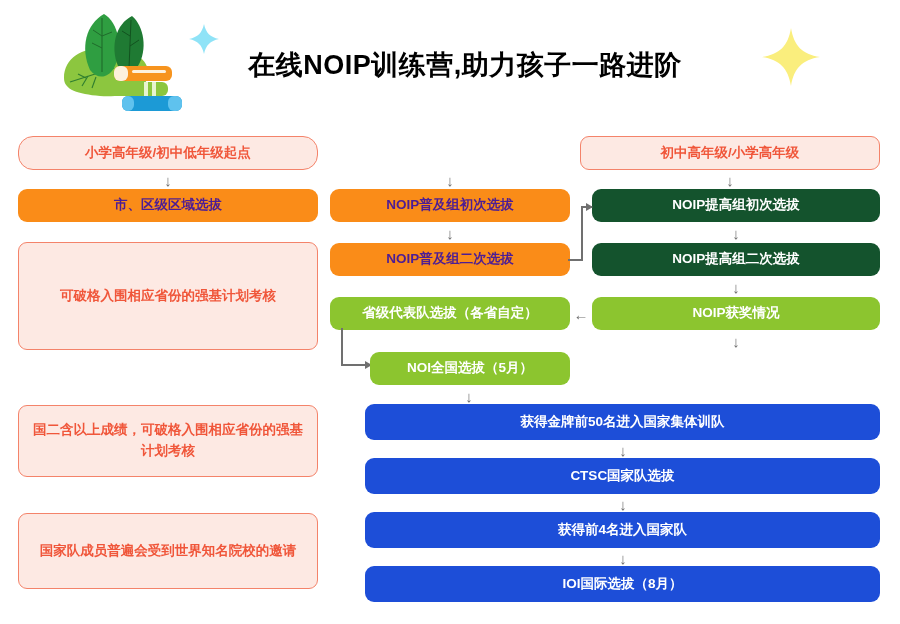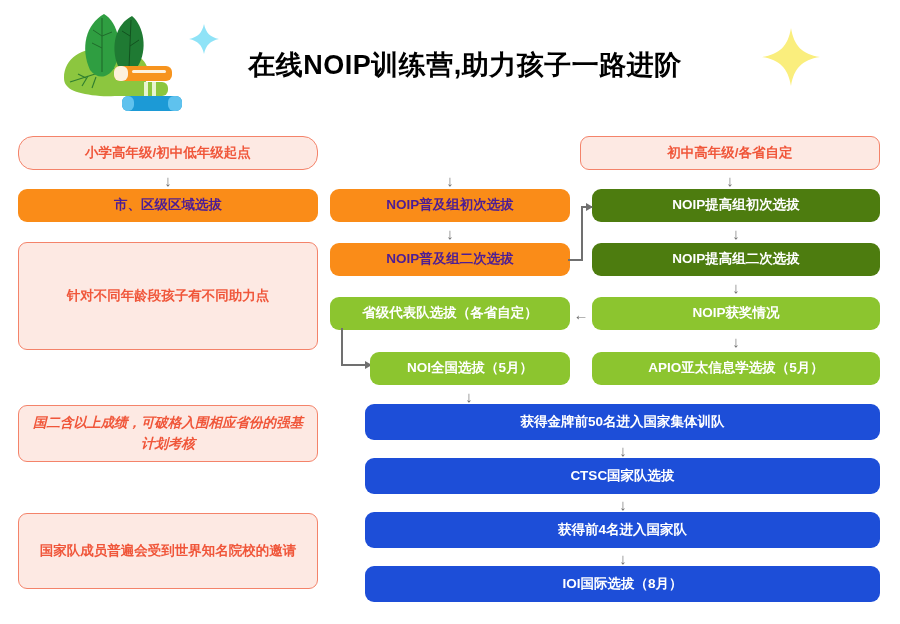--- a/index.html
+++ b/index.html
@@ -34,21 +34,21 @@
     padding:2px 8px;
   }
   .box.pink{
     background:#fde9e3;
     border:1px solid #f4836a;
     color:#f0563a;
     font-weight:bold;
   }
   .box.pink.note{font-weight:bold;}
   .box.orange{background:#fa8c18;color:#4c1d95;font-weight:bold;text-align:center;}
-  .box.blue{background:#4d7c0f;color:#ffffff;font-weight:bold;}
+  .box.blue{background:#14532d;color:#ffffff;font-weight:bold;}
   .box.green{background:#8cc52f;color:#ffffff;font-weight:bold;}
   .box.teal{background:#1d4ed8;color:#ffffff;font-weight:bold;}
 
   
   .arrow-down{
     position:absolute;width:14px;height:20px;
     color:#707070;
     display:flex;align-items:center;justify-content:center;
     font-size:15px;line-height:1;
   }
@@ -109,23 +109,23 @@
       <path d="M33 6 C36 24 44 32 62 35 C44 38 36 46 33 64 C30 46 22 38 4 35 C22 32 30 24 33 6 Z" fill="#faee7d"></path>
     </svg>
   </div>
 
   <div class="box pink" style="left:18px;top:136px;width:300px;height:34px;border-radius:15px;">小学高年级/初中低年级起点</div>
 
   <div class="arrow-down" style="left:161px;top:170px;">↓</div>
 
   <div class="box orange" style="left:18px;top:189px;width:300px;height:33px;">市、区级区域选拔</div>
 
-  <div class="box pink note" style="left:18px;top:242px;width:300px;height:108px;">针对不同年龄段孩子有不同助力点</div>
+  <div class="box pink note" style="left:18px;top:242px;width:300px;height:108px;">可破格入围相应省份的强基计划考核</div>
 
-  <div class="box pink note" style="left:18px;top:405px;width:300px;height:57px;font-style:italic;">国二含以上成绩，可破格入围相应省份的强基计划考核</div>
+  <div class="box pink note" style="left:18px;top:405px;width:300px;height:72px;">国二含以上成绩，可破格入围相应省份的强基计划考核</div>
 
   <div class="box pink note" style="left:18px;top:513px;width:300px;height:76px;">国家队成员普遍会受到世界知名院校的邀请</div>
 
   <div class="arrow-down" style="left:443px;top:170px;">↓</div>
 
   <div class="box orange" style="left:330px;top:189px;width:240px;height:33px;">NOIP普及组初次选拔</div>
 
   <div class="arrow-down" style="left:443px;top:223px;">↓</div>
 
   <div class="box orange" style="left:330px;top:243px;width:240px;height:33px;">NOIP普及组二次选拔</div>
@@ -134,21 +134,21 @@
 
   <svg class="elbow" style="left:336px;top:328px;" width="50" height="48" viewBox="0 0 50 48" xmlns="http://www.w3.org/2000/svg">
     <path d="M6 0 L6 37 L36 37" stroke="#707070" stroke-width="2" fill="none"></path>
     <path d="M36 37 L29 33 L29 41 Z" fill="#707070"></path>
   </svg>
 
   <div class="box green" style="left:370px;top:352px;width:200px;height:33px;">NOI全国选拔（5月）</div>
 
   <div class="arrow-down" style="left:462px;top:386px;">↓</div>
 
-  <div class="box pink" style="left:580px;top:136px;width:300px;height:34px;">初中高年级/各省自定</div>
+  <div class="box pink" style="left:580px;top:136px;width:300px;height:34px;">初中高年级/小学高年级</div>
 
   <div class="arrow-down" style="left:723px;top:170px;">↓</div>
 
   <div class="box blue" style="left:592px;top:189px;width:288px;height:33px;">NOIP提高组初次选拔</div>
 
   <div class="arrow-down" style="left:729px;top:223px;">↓</div>
 
   <div class="box blue" style="left:592px;top:243px;width:288px;height:33px;">NOIP提高组二次选拔</div>
 
   <svg class="elbow" style="left:566px;top:196px;" width="32" height="70" viewBox="0 0 32 70" xmlns="http://www.w3.org/2000/svg">
@@ -157,21 +157,20 @@
   </svg>
 
   <div class="arrow-down" style="left:729px;top:277px;">↓</div>
 
   <div class="box green" style="left:592px;top:297px;width:288px;height:33px;">NOIP获奖情况</div>
 
   <div class="arrow-left" style="left:570px;top:307px;">←</div>
 
   <div class="arrow-down" style="left:729px;top:331px;">↓</div>
 
-  <div class="box green" style="left:592px;top:352px;width:288px;height:33px;">APIO亚太信息学选拔（5月）</div>
 
   <div class="box teal" style="left:365px;top:404px;width:515px;height:36px;">获得金牌前50名进入国家集体训队</div>
 
   <div class="arrow-down" style="left:616px;top:440px;">↓</div>
 
   <div class="box teal" style="left:365px;top:458px;width:515px;height:36px;">CTSC国家队选拔</div>
 
   <div class="arrow-down" style="left:616px;top:494px;">↓</div>
 
   <div class="box teal" style="left:365px;top:512px;width:515px;height:36px;">获得前4名进入国家队</div>

